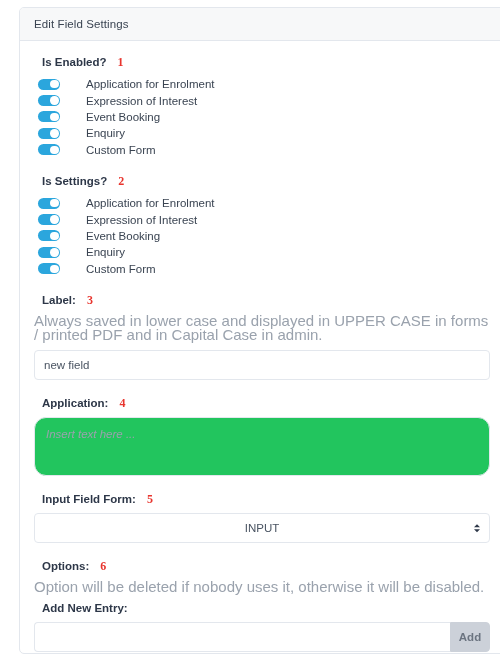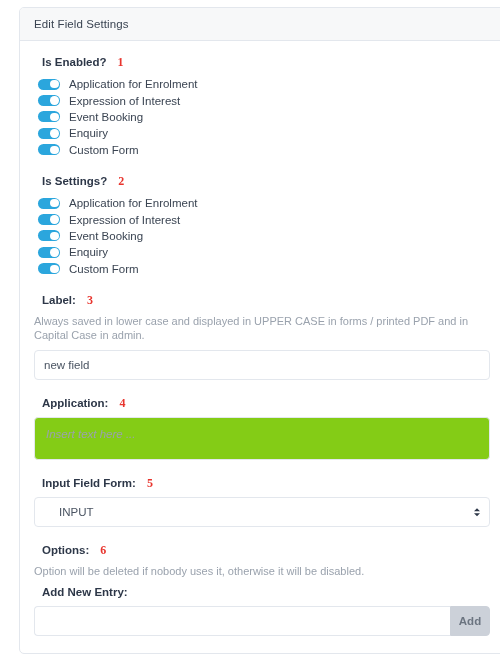--- a/index.html
+++ b/index.html
@@ -79,28 +79,28 @@
   .switch .knob {
     position: absolute;
     top: 1.3px;
     right: 1.3px;
     width: 8.4px;
     height: 8.4px;
     border-radius: 50%;
     background: #ffffff;
   }
   .toggle-text {
-    margin-left: 9px;
+    margin-left: 26px;
     font-size: 11.5px;
     color: #3a4452;
     line-height: 14px;
   }
 
   .help-text {
-    font-size: 11px;
+    font-size: 15px;
     color: #9aa2ad;
     line-height: 14.5px;
     margin: 0 0 7px 0;
   }
 
   .text-input {
     display: block;
     width: 100%;
     height: 30px;
     border: 1px solid #e3e7ed;
@@ -110,47 +110,48 @@
     font-family: "Liberation Sans", sans-serif;
     color: #4a5462;
     background: #fff;
     outline: none;
   }
   .text-input::placeholder { color: #9aa2ad; }
 
   .textarea {
     display: block;
     width: 100%;
-    height: 43px;
+    height: 59px;
     border: 1px solid #e3e7ed;
-    border-radius: 4px;
+    border-radius: 12px;
     padding: 9px 11px;
     font-size: 11.5px;
     font-family: "Liberation Sans", sans-serif;
     color: #4a5462;
-    background: #84cc16;
+    background: #22c55e;
     outline: none;
     resize: none;
     line-height: 14px;
   }
   .textarea::placeholder { color: #9aa2ad; font-style: italic; }
 
   .select-wrap { position: relative; }
   .select-box {
     display: flex;
     align-items: center;
     width: 100%;
     height: 30px;
     border: 1px solid #e3e7ed;
     border-radius: 4px;
-    padding: 0 24px;
+    padding: 0 12px;
     font-size: 11.5px;
     color: #4a5462;
     background: #ffffff;
     cursor: pointer;
+    justify-content: center;
   }
   .select-arrows {
     position: absolute;
     right: 10px;
     top: 50%;
     transform: translateY(-50%);
     display: flex;
     flex-direction: column;
     align-items: center;
     line-height: 0;

